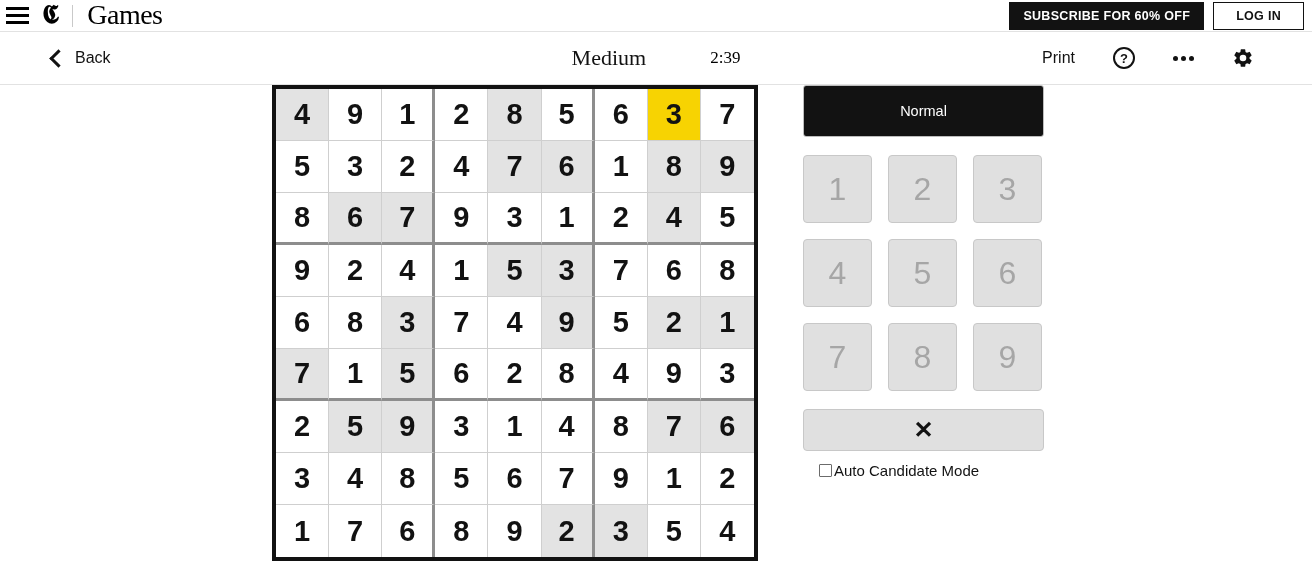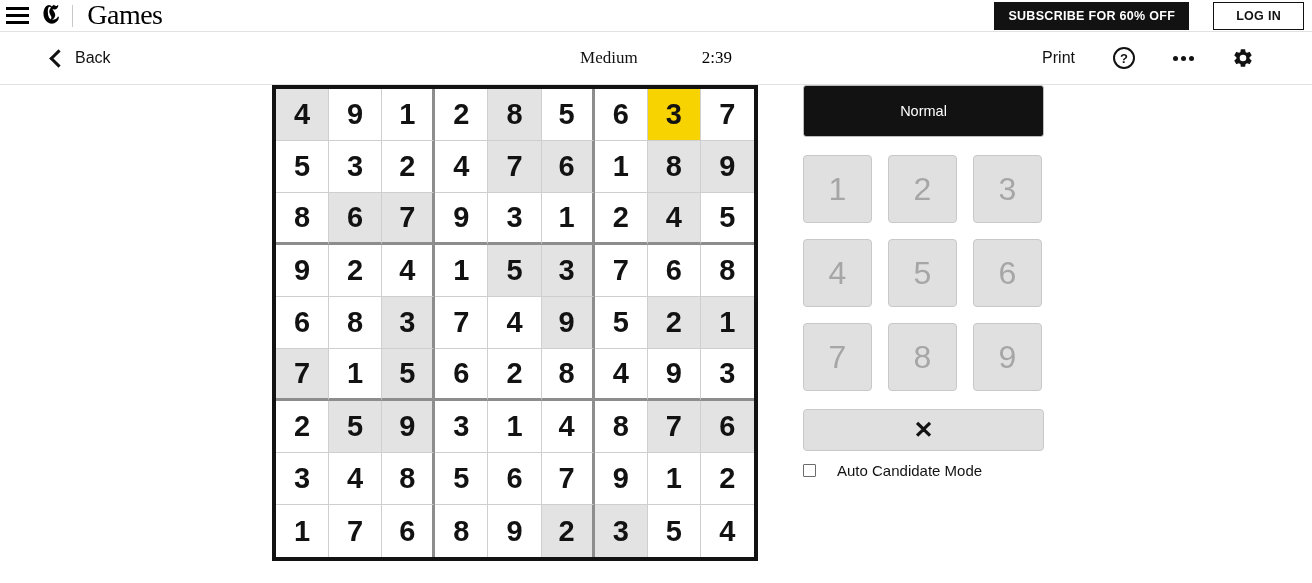--- a/index.html
+++ b/index.html
@@ -70,21 +70,21 @@
     color: #000;
     position: relative;
     top: -1px;
   }
   .topbar-right {
     position: absolute;
     right: 8px;
     top: 2px;
     display: flex;
     align-items: center;
-    gap: 24px;
+    gap: 9px;
   }
   .btn-subscribe {
     background: #121212;
     color: #ffffff;
     border: none;
     height: 28px;
     padding: 0 14px;
     font-family: "Liberation Sans", sans-serif;
     font-size: 12.5px;
     font-weight: 700;
@@ -138,21 +138,21 @@
     position: absolute;
     left: 0; right: 0;
     display: flex;
     justify-content: center;
     align-items: center;
     gap: 64px;
     pointer-events: none;
   }
   .difficulty {
     font-family: "Liberation Serif", serif;
-    font-size: 17px;
+    font-size: 22px;
     color: #121212;
   }
   .timer {
     font-family: "Liberation Serif", serif;
     font-size: 17px;
     color: #000000;
   }
   .header-right {
     position: absolute;
     right: 58px;
@@ -295,21 +295,22 @@
   .erase-x {
     font-size: 24px;
     font-weight: 700;
     color: #121212;
     line-height: 1;
   }
   .auto-row {
     margin-top: 11px;
     display: flex;
     align-items: center;
-    gap: 21px;
+    gap: 2px;
+    margin-left: 16px;
   }
   .auto-check {
     width: 13px; height: 13px;
     border: 1px solid #6b6b6b;
     background: #ffffff;
     cursor: pointer;
     border-radius: 1px;
   }
   .auto-label {
     font-size: 15px;

